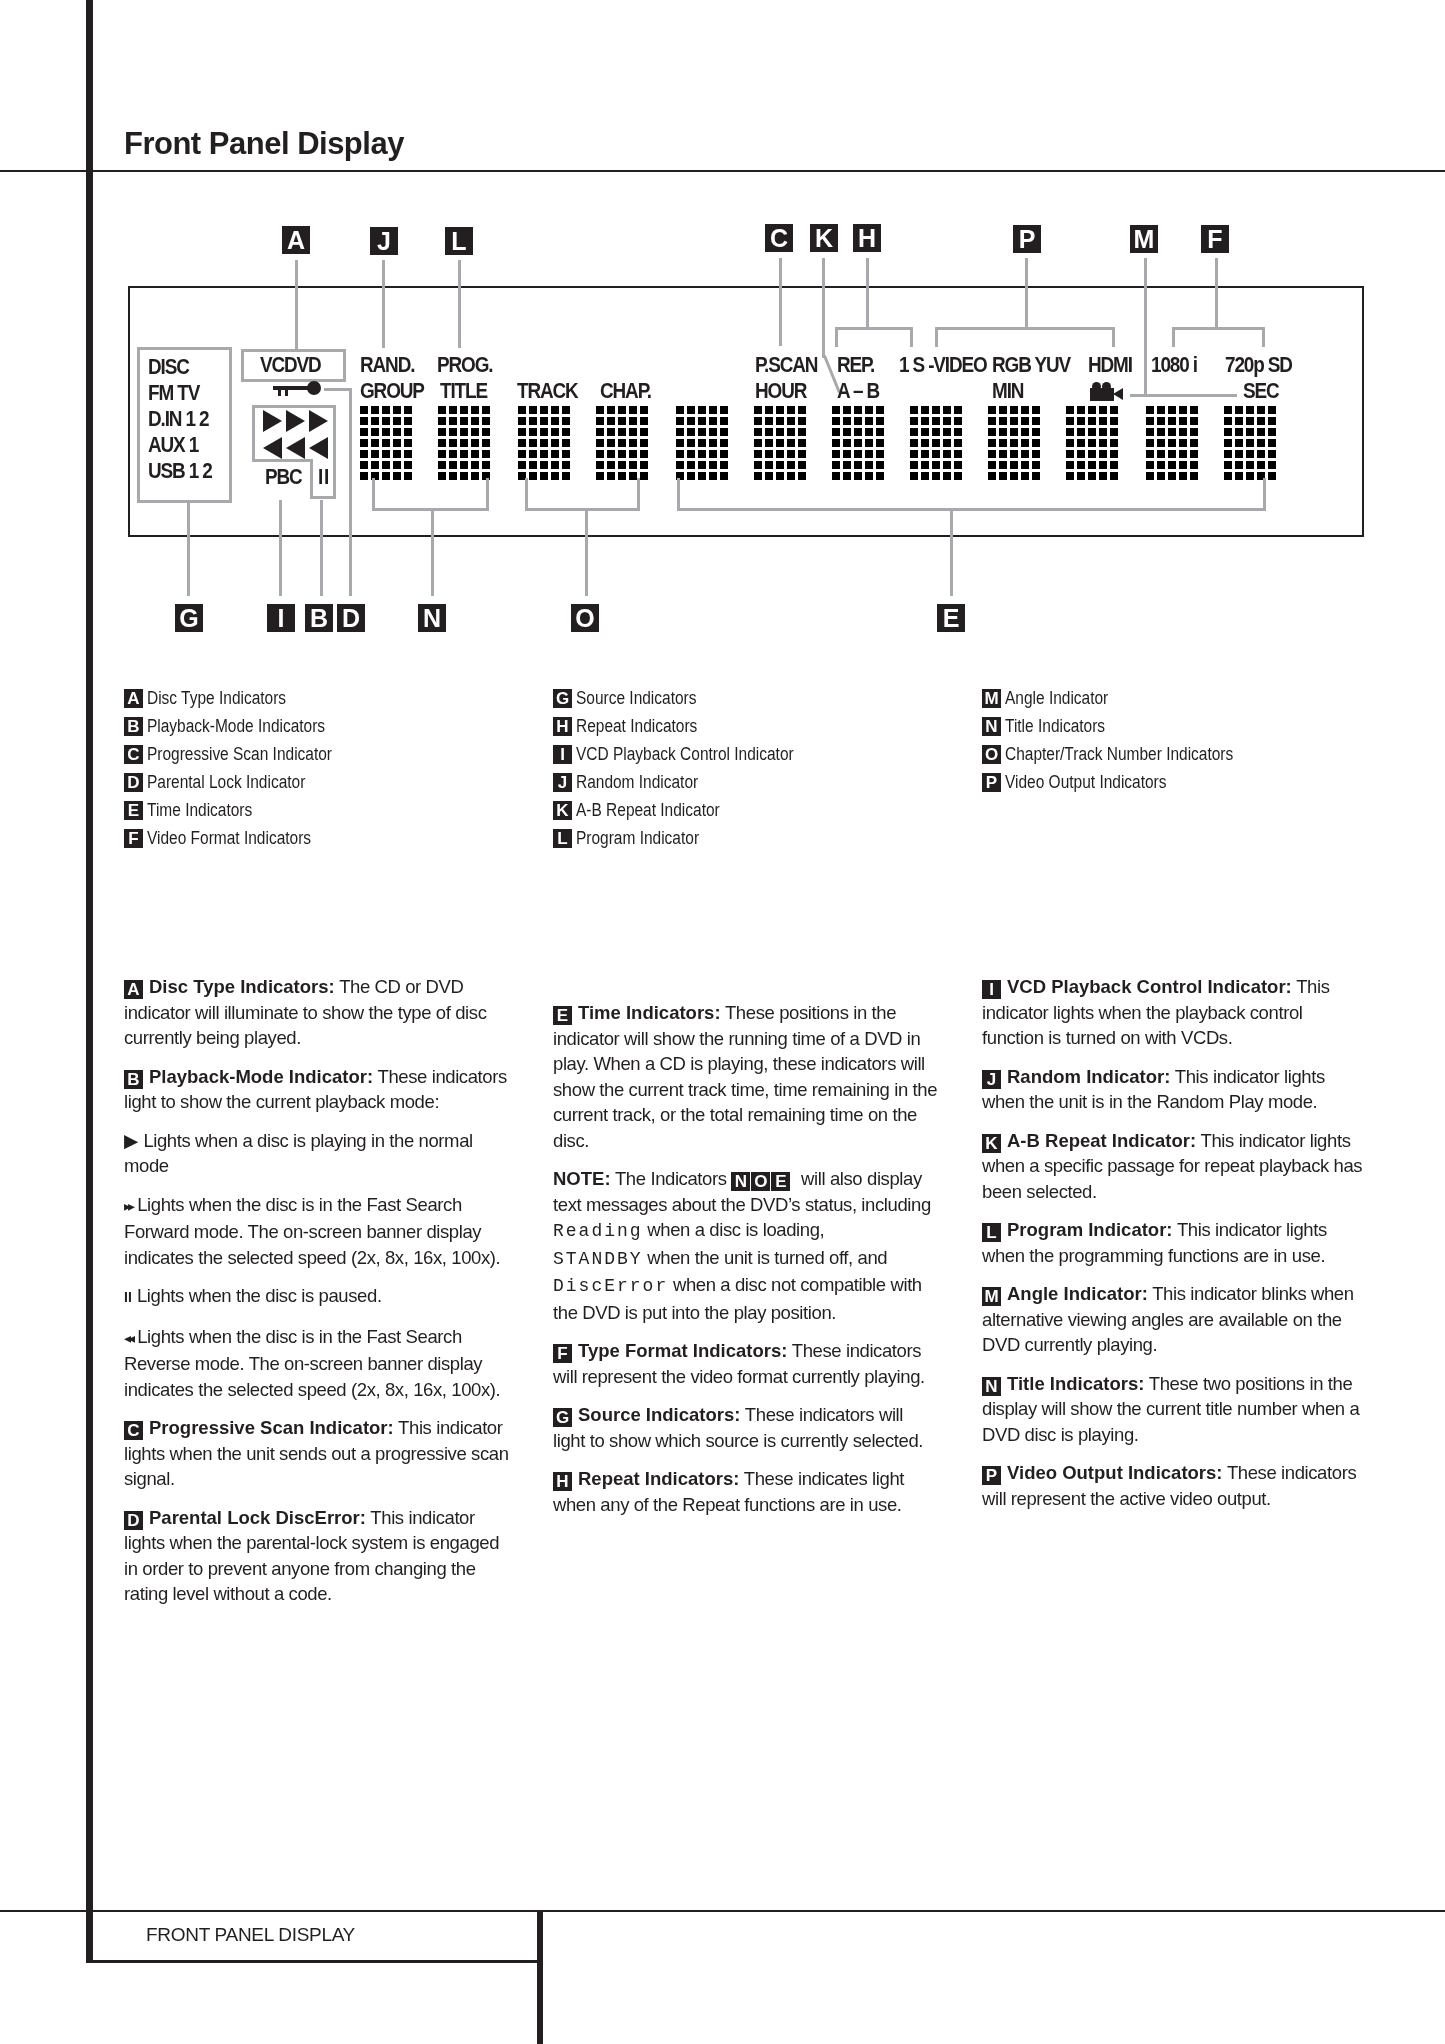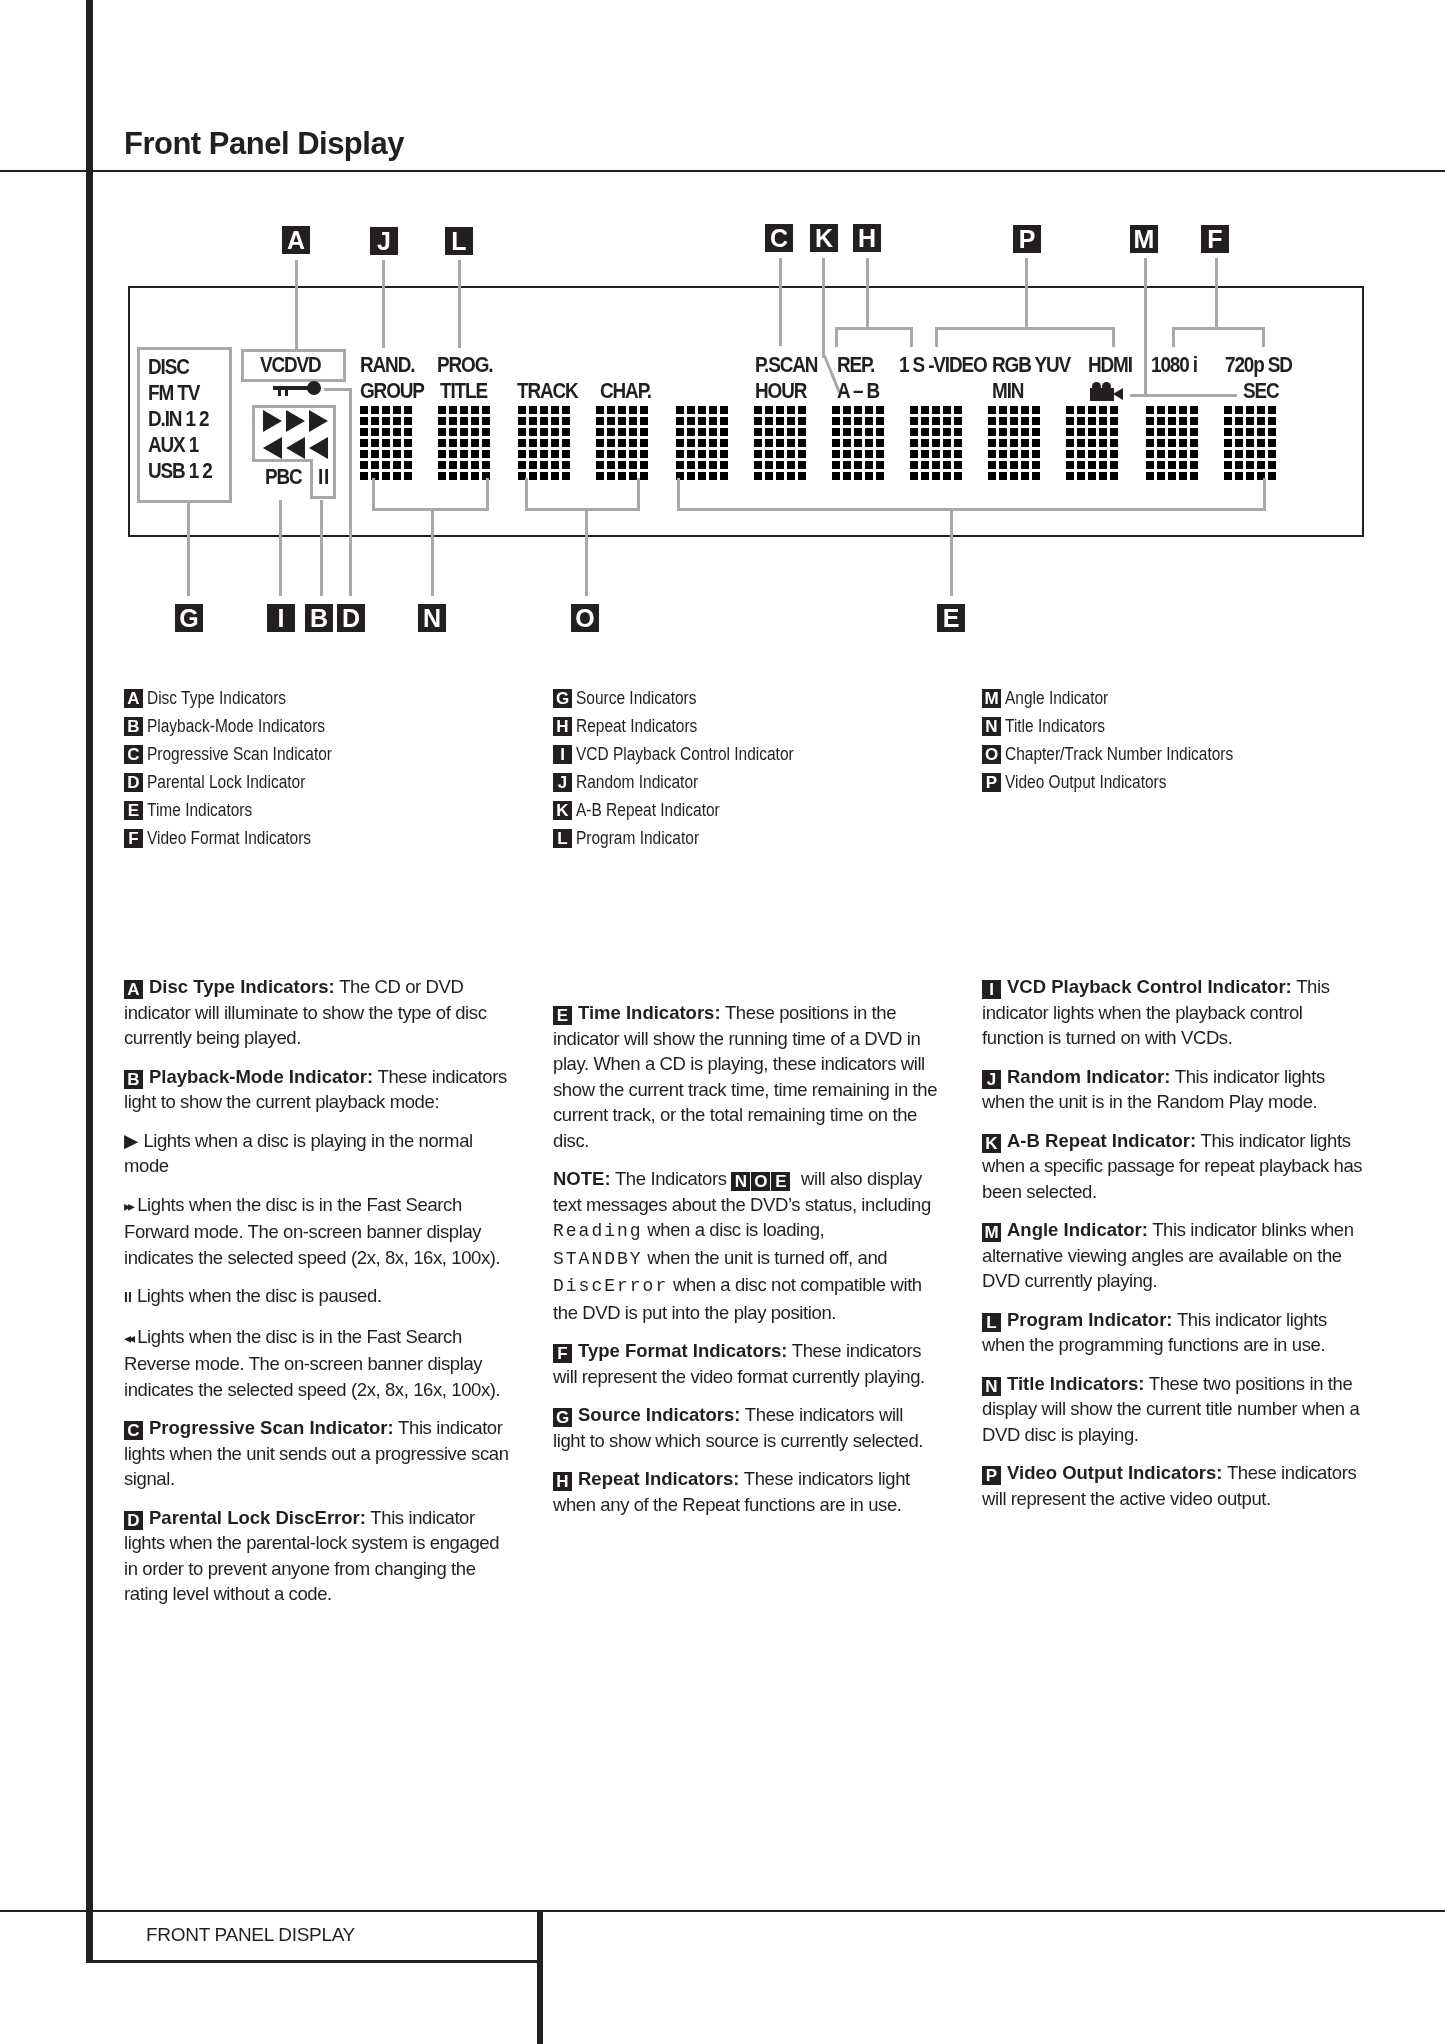--- a/index.html
+++ b/index.html
@@ -690,29 +690,29 @@
   <p><span style="font-size:14px; letter-spacing:-3px;">◂◂</span> <span class="txt">Lights when the disc is in the Fast Search Reverse mode. The on-screen banner display indicates the selected speed (2x, 8x, 16x, 100x).</span></p>
   <p><span class="sb">C</span><span class="bold">Progressive Scan Indicator:</span><span class="txt"> This indicator lights when the unit sends out a progressive scan signal.</span></p>
   <p><span class="sb">D</span><span class="bold">Parental Lock DiscError:</span><span class="txt"> This indicator lights when the parental-lock system is engaged in order to prevent anyone from changing the rating level without a code.</span></p>
 </div>
 
 <div class="col" style="left:553px; top:1000px;">
   <p><span class="sb">E</span><span class="bold">Time Indicators:</span><span class="txt"> These positions in the indicator will show the running time of a DVD in play. When a CD is playing, these indicators will show the current track time, time remaining in the current track, or the total remaining time on the disc.</span></p>
   <p><span class="bold">NOTE:</span><span class="txt"> The Indicators </span><span class="sb" style="margin-right:1px;">N</span><span class="sb" style="margin-right:1px;">O</span><span class="sb">E</span><span class="txt"> will also display text messages about the DVD’s status, including </span><span class="mono">Reading</span><span class="txt"> when a disc is loading,</span><br><span class="mono">STANDBY</span><span class="txt"> when the unit is turned off, and</span><br><span class="mono">DiscError</span><span class="txt"> when a disc not compatible with the DVD is put into the play position.</span></p>
   <p><span class="sb">F</span><span class="bold">Type Format Indicators:</span><span class="txt"> These indicators will represent the video format currently playing.</span></p>
   <p><span class="sb">G</span><span class="bold">Source Indicators:</span><span class="txt"> These indicators will light to show which source is currently selected.</span></p>
-  <p><span class="sb">H</span><span class="bold">Repeat Indicators:</span><span class="txt"> These indicators light when any of the Repeat functions are in use.</span></p>
+  <p><span class="sb">H</span><span class="bold">Repeat Indicators:</span><span class="txt"> These indicates light when any of the Repeat functions are in use.</span></p>
 </div>
 
 <div class="col" style="left:982px; top:974px;">
   <p><span class="sb">I</span><span class="bold">VCD Playback Control Indicator:</span><span class="txt"> This indicator lights when the playback control function is turned on with VCDs.</span></p>
   <p><span class="sb">J</span><span class="bold">Random Indicator:</span><span class="txt"> This indicator lights when the unit is in the Random Play mode.</span></p>
   <p><span class="sb">K</span><span class="bold">A-B Repeat Indicator:</span><span class="txt"> This indicator lights when a specific passage for repeat playback has been selected.</span></p>
+  <p><span class="sb">L</span><span class="bold">Program Indicator:</span><span class="txt"> This indicator lights when the programming functions are in use.</span></p>
   <p><span class="sb">M</span><span class="bold">Angle Indicator:</span><span class="txt"> This indicator blinks when alternative viewing angles are available on the DVD currently playing.</span></p>
-  <p><span class="sb">L</span><span class="bold">Program Indicator:</span><span class="txt"> This indicator lights when the programming functions are in use.</span></p>
   <p><span class="sb">N</span><span class="bold">Title Indicators:</span><span class="txt"> These two positions in the display will show the current title number when a DVD disc is playing.</span></p>
   <p><span class="sb">P</span><span class="bold">Video Output Indicators:</span><span class="txt"> These indicators will represent the active video output.</span></p>
 </div>
 
 <div class="hrule" style="left:0; top:1910px; width:1445px; height:2px;"></div>
 <div class="hrule" style="left:86px; top:1960px; width:455px; height:3px;"></div>
 <div class="vbar" style="left:537px; top:1911px; width:6px; height:133px;"></div>
 <div class="footer-text">FRONT PANEL DISPLAY</div>
 
 </body></html>

